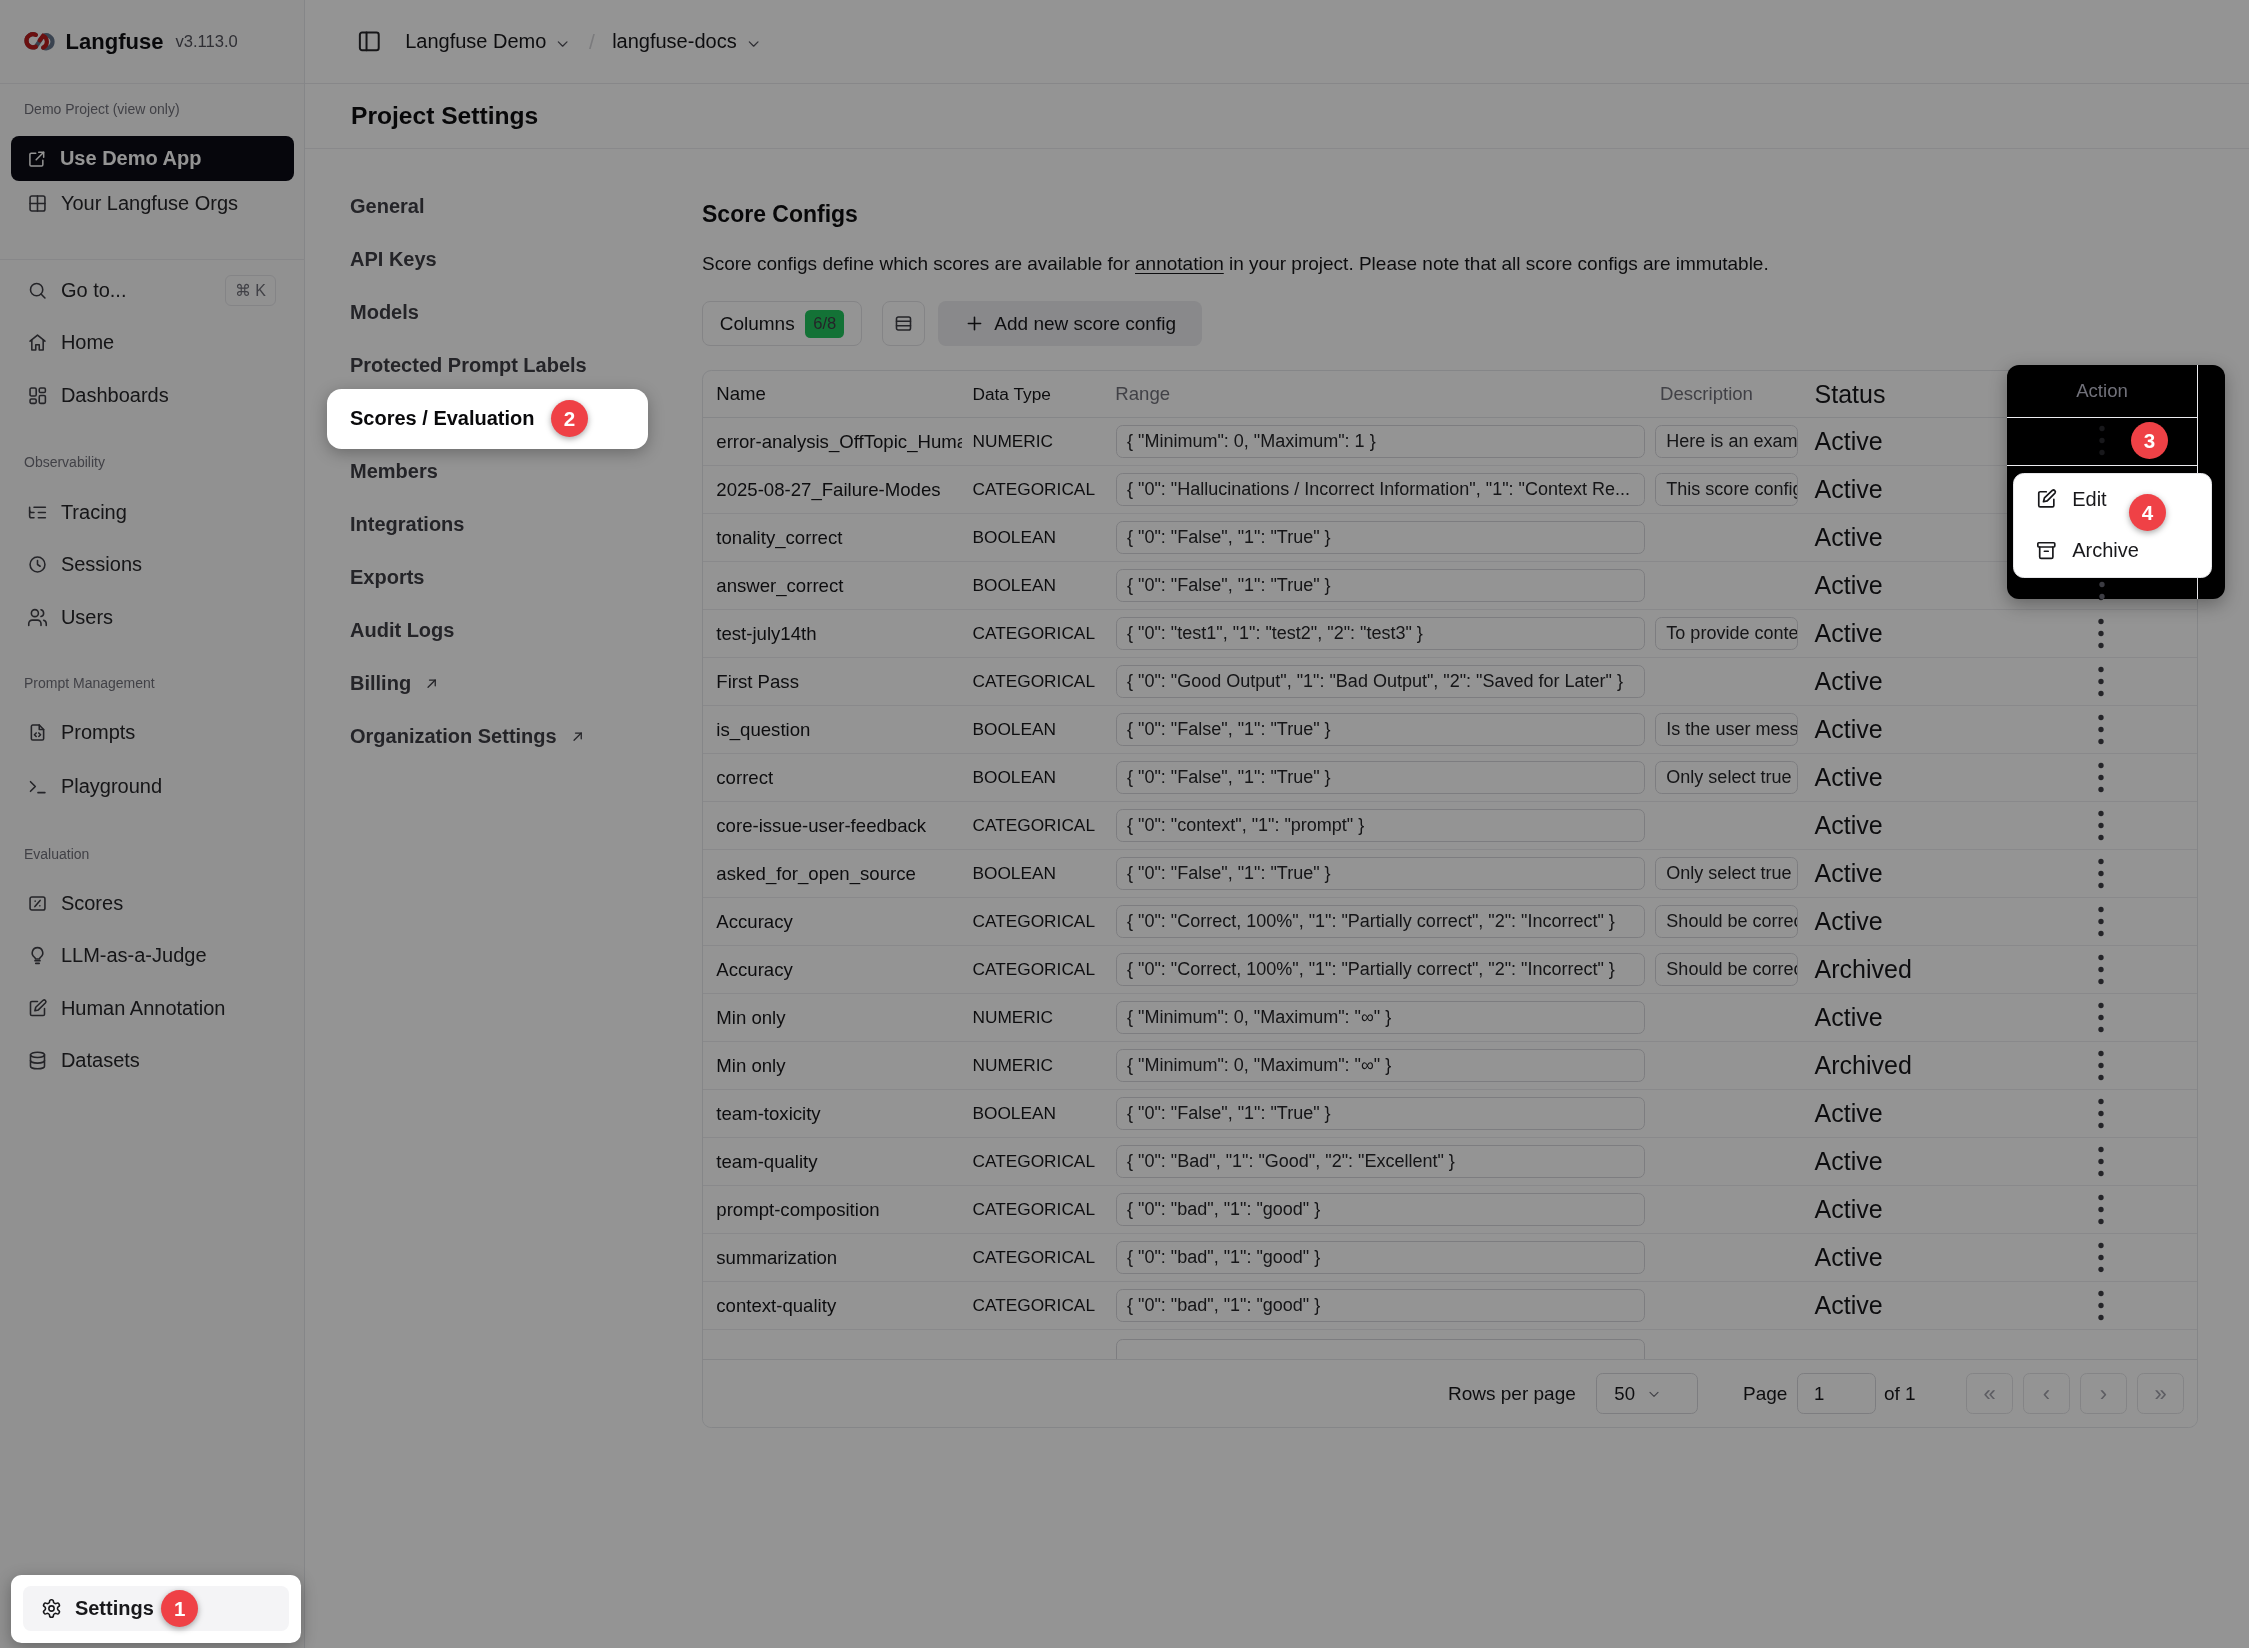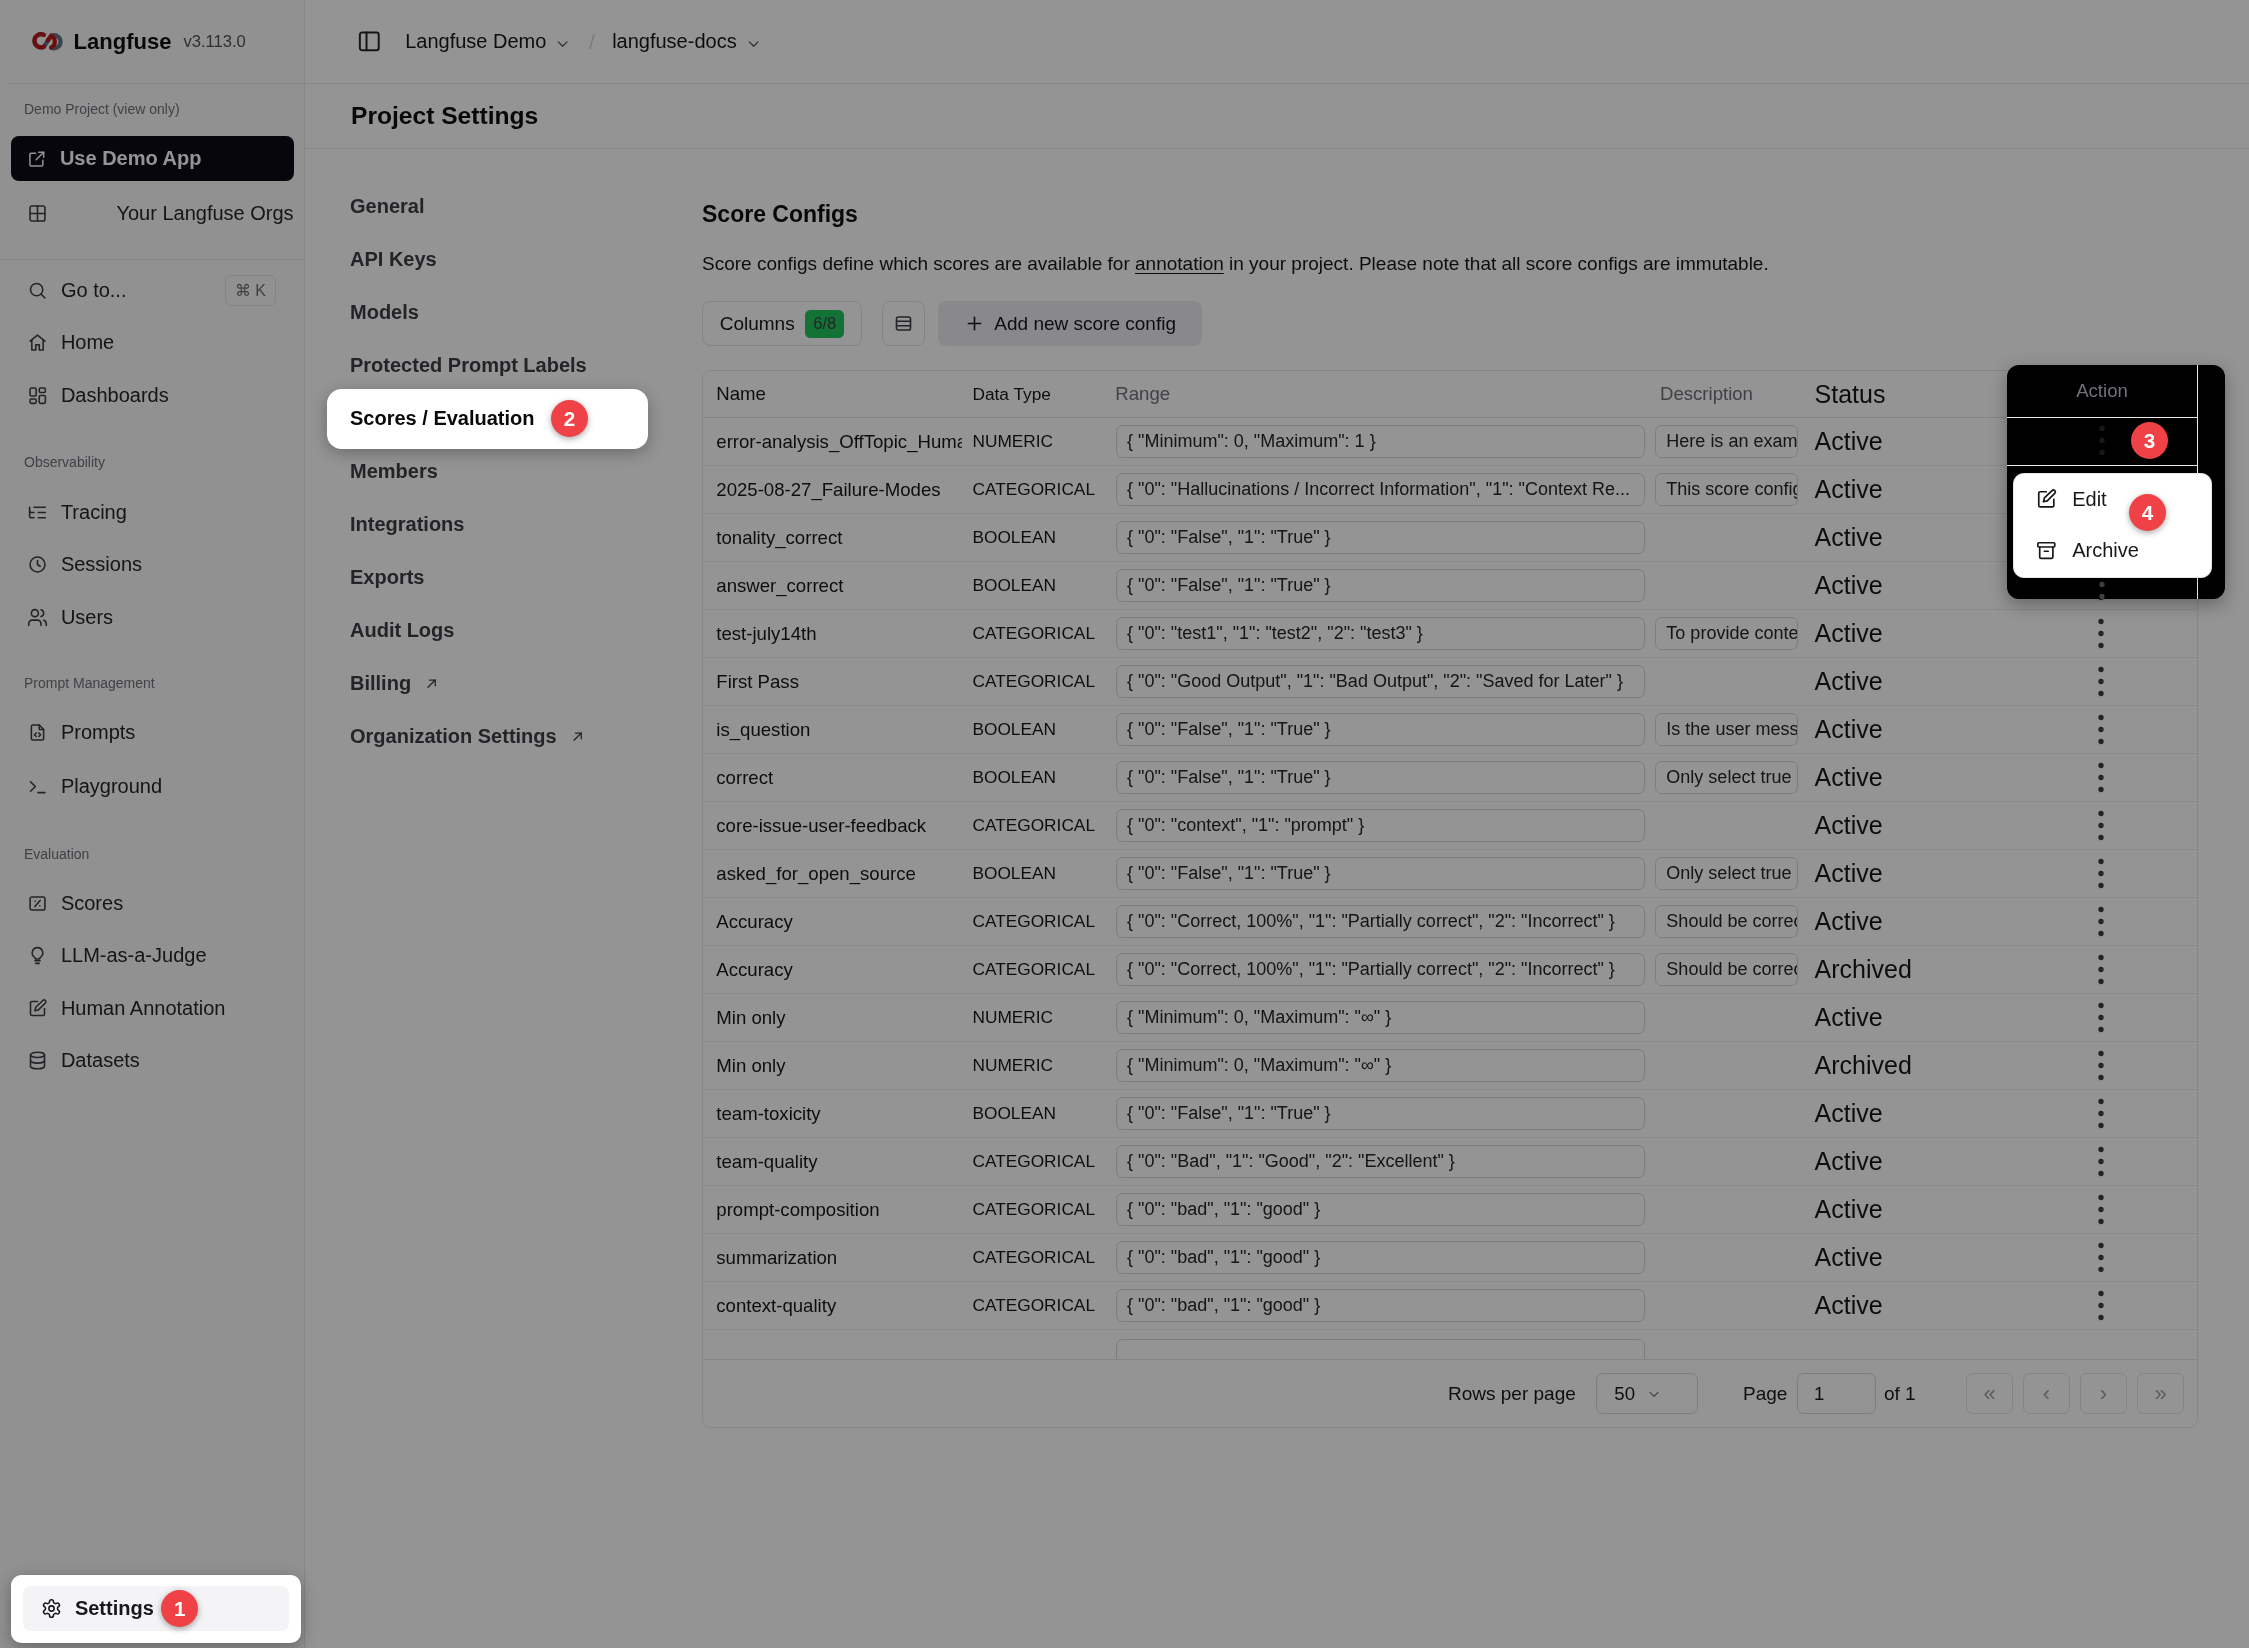--- a/index.html
+++ b/index.html
@@ -3,21 +3,21 @@
 <meta charset="utf-8">
 <style>
   * { margin:0; padding:0; box-sizing:border-box; }
   html,body { width:2250px; height:1649px; }
   body { font-family:"Liberation Sans", sans-serif; background:#fff; color:#18181b; }
   .screen { position:relative; width:2250px; height:1649px; overflow:hidden; background:#fff; }
   .ic { stroke:currentColor; fill:none; stroke-width:1.8; stroke-linecap:round; stroke-linejoin:round; }
 
   
   .sidebar { position:absolute; left:0; top:0; width:305px; height:1649px; background:#fafafa; border-right:1.3px solid #e5e7eb; }
-  .logo-row { position:absolute; left:8px; top:0; width:100%; height:84px; border-bottom:1.3px solid #e8e8ec; display:flex; align-items:center; padding-left:24px; }
+  .logo-row { position:absolute; left:0; top:0; width:100%; height:84px; border-bottom:1.3px solid #e8e8ec; display:flex; align-items:center; padding-left:24px; }
   .brand { font-size:22px; font-weight:700; color:#111114; margin-left:10.6px; }
   .version { font-size:16.6px; color:#52525b; margin-left:12px; }
   .side-label { position:absolute; left:24px; font-size:14px; color:#71717a; font-weight:500; }
   .side-item { position:absolute; left:10.6px; width:283px; height:43px; display:flex; align-items:center; padding-left:16px; border-radius:8px; color:#27272a; }
   .side-item .lbl { font-size:20px; font-weight:500; margin-left:13.3px; color:#27272a; }
   .side-item svg { flex:0 0 auto; color:#3f3f46; }
   .dark-btn { background:#0b0b15; height:45px; }
   .dark-btn .lbl, .dark-btn svg { color:#fff; }
   .dark-btn .lbl { font-weight:600; }
   .divider { position:absolute; left:0; width:305px; height:1.3px; background:#e8e8ec; }
@@ -107,21 +107,21 @@
 
     <div class="side-item dark-btn" style="top:136px;">
       <svg class="ic" width="20" height="20" viewBox="0 0 24 24">
           <path d="M14 4h6v6"></path>
           <path d="M20 4l-9 9"></path>
           <path d="M19 13.5V19a1.5 1.5 0 0 1-1.5 1.5H5A1.5 1.5 0 0 1 3.5 19V6.5A1.5 1.5 0 0 1 5 5h5.5"></path>
         </svg>
       <span class="lbl">Use Demo App</span>
     </div>
 
-    <div class="side-item" style="top:192px;justify-content:space-between;">
+    <div class="side-item" style="top:182px;">
       <svg class="ic" width="21" height="21" viewBox="0 0 24 24">
           <rect x="3.5" y="3.5" width="17" height="17" rx="2"></rect>
           <path d="M3.5 12h17"></path>
           <path d="M12 3.5v17"></path>
         </svg>
       <span class="lbl">Your Langfuse Orgs</span>
     </div>
 
     <div class="divider" style="top:259px;"></div>
 

